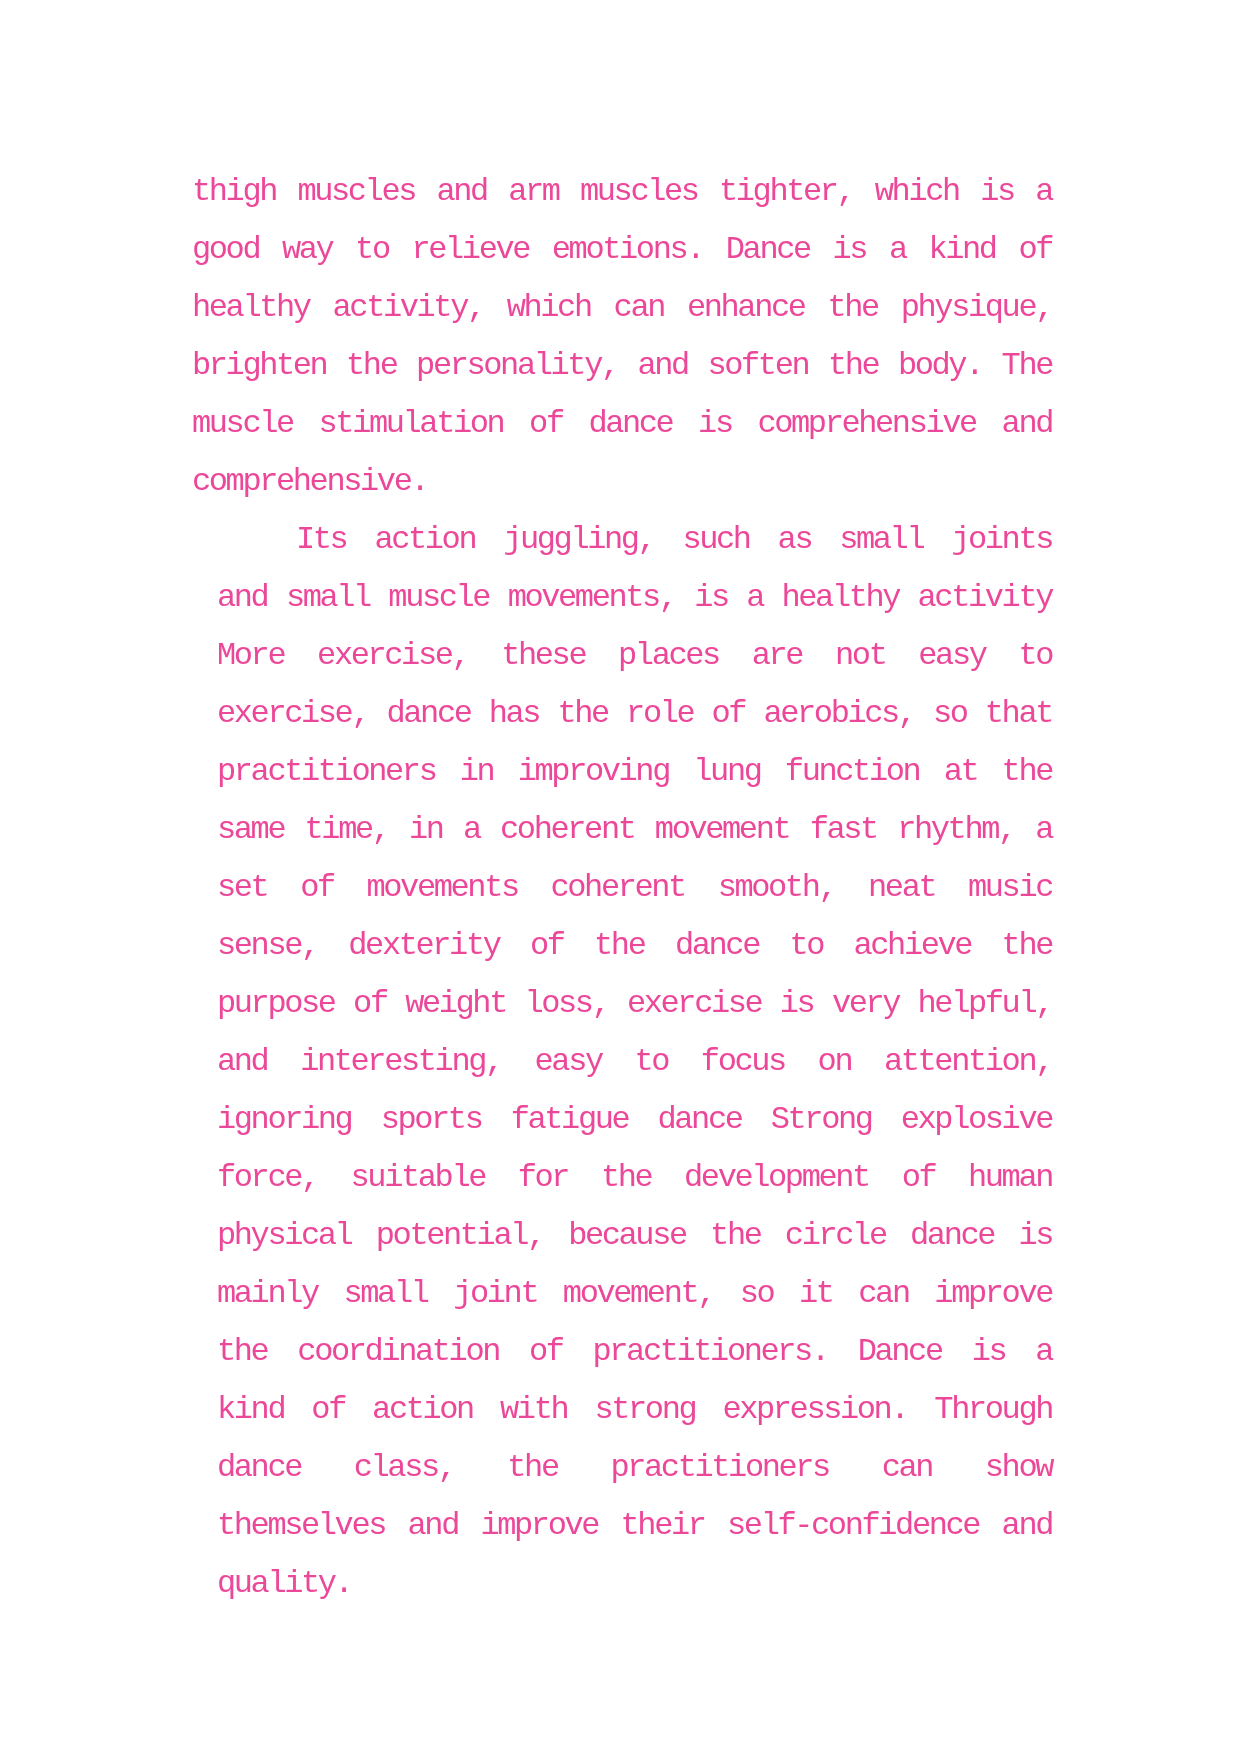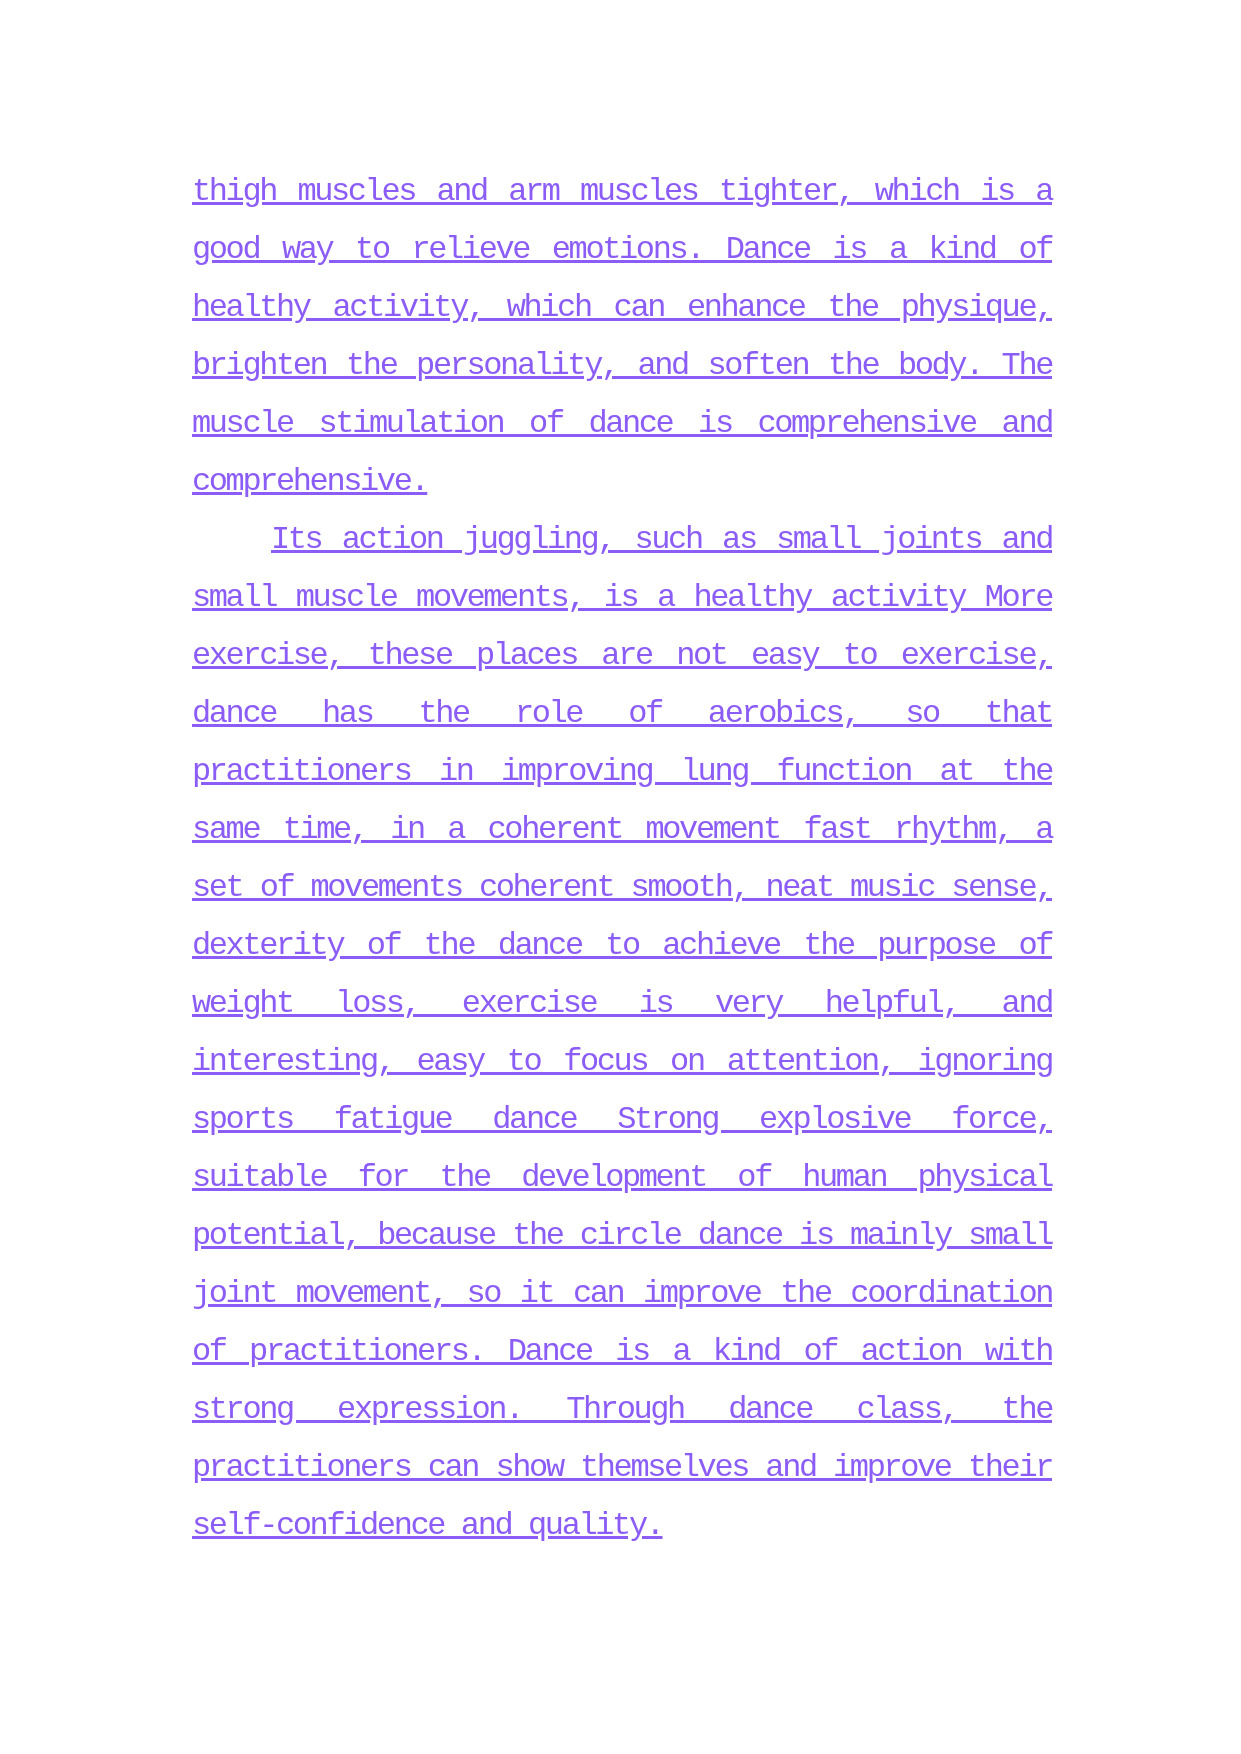--- a/index.html
+++ b/index.html
@@ -19,29 +19,29 @@
     background: #ffffff;
     padding: 163px 189px 0 192px;
   }
   .para {
     margin: 0;
     padding: 0;
     font-family: "Liberation Mono", monospace;
     font-size: 32px;
     line-height: 58px;
     letter-spacing: -2.4px;
-    color: #8b5cf6;
+    color: #ec4899;
     text-align: justify;
     font-kerning: none;
     -webkit-hyphens: none;
     hyphens: none;
-    text-decoration: underline;
   }
   .para.indent {
     text-indent: 79px;
+    margin-left: 25px;
   }
 </style>
 </head>
 <body>
 
 <div class="page">
   <p class="para">thigh muscles and arm muscles tighter, which is a good way to relieve emotions. Dance is a kind of healthy activity, which can enhance the physique, brighten the personality, and soften the body. The muscle stimulation of dance is comprehensive and comprehensive.</p>
   <p class="para indent">Its action juggling, such as small joints and small muscle movements, is a healthy activity More exercise, these places are not easy to exercise, dance has the role of aerobics, so that practitioners in improving lung function at the same time, in a coherent movement fast rhythm, a set of movements coherent smooth, neat music sense, dexterity of the dance to achieve the purpose of weight loss, exercise is very helpful, and interesting, easy to focus on attention, ignoring sports fatigue dance Strong explosive force, suitable for the development of human physical potential, because the circle dance is mainly small joint movement, so it can improve the coordination of practitioners. Dance is a kind of action with strong expression. Through dance class, the practitioners can show themselves and improve their self-confidence and quality.</p>
 </div>
 

